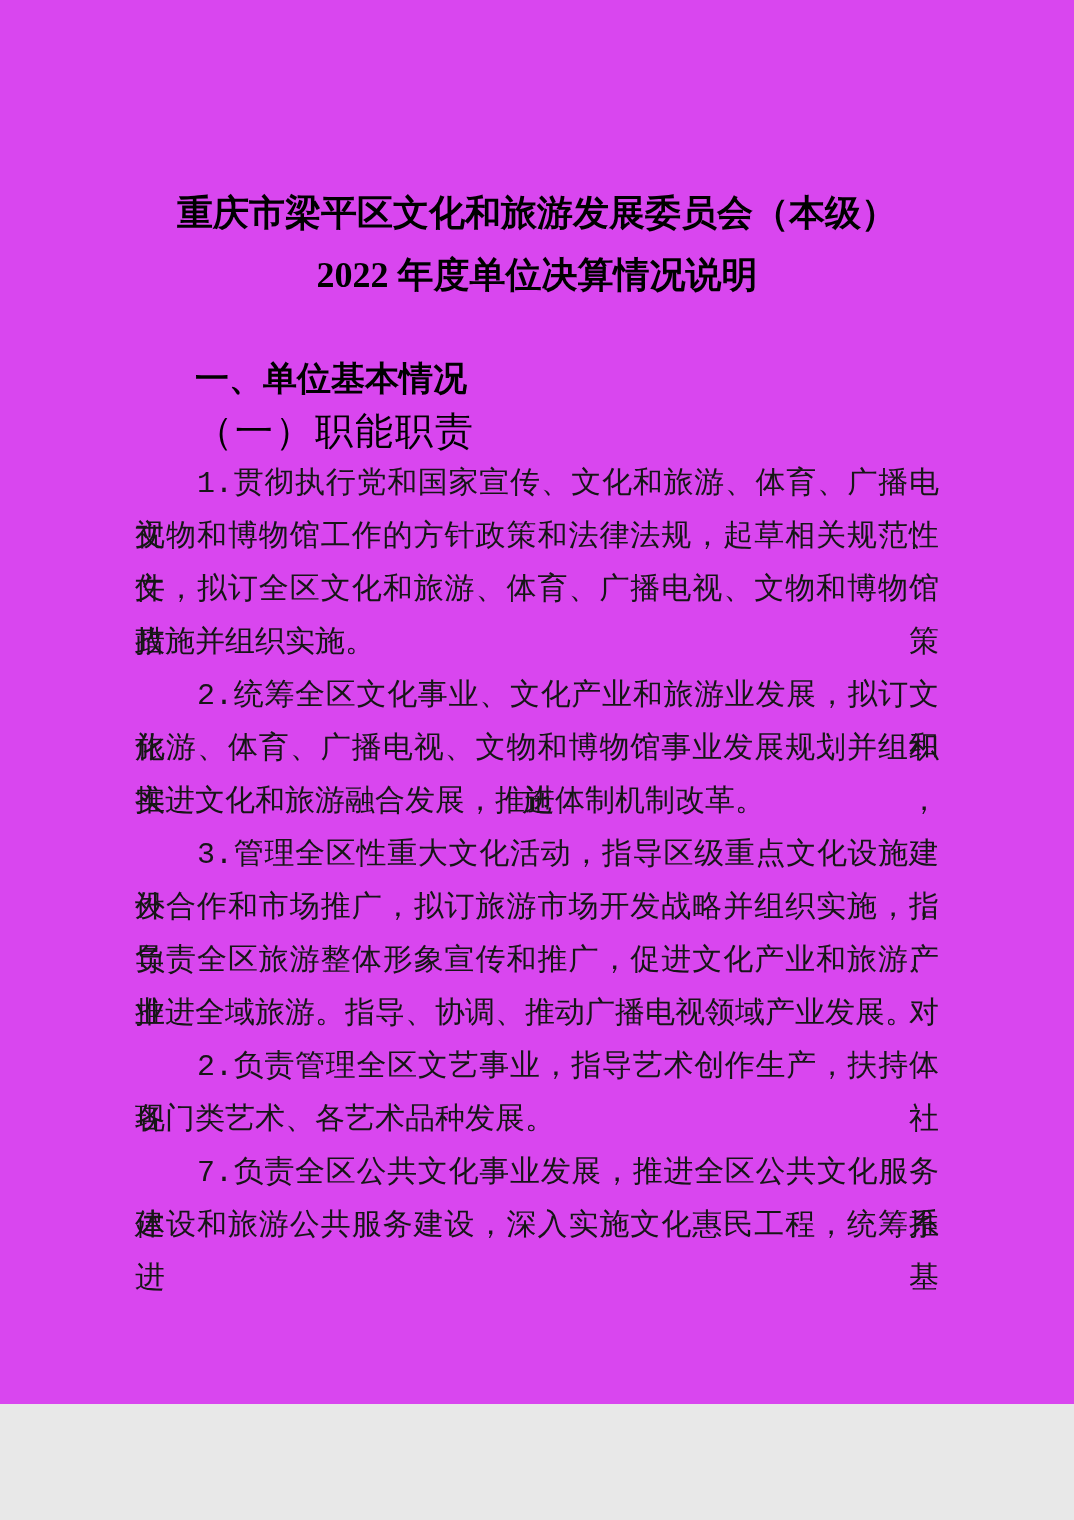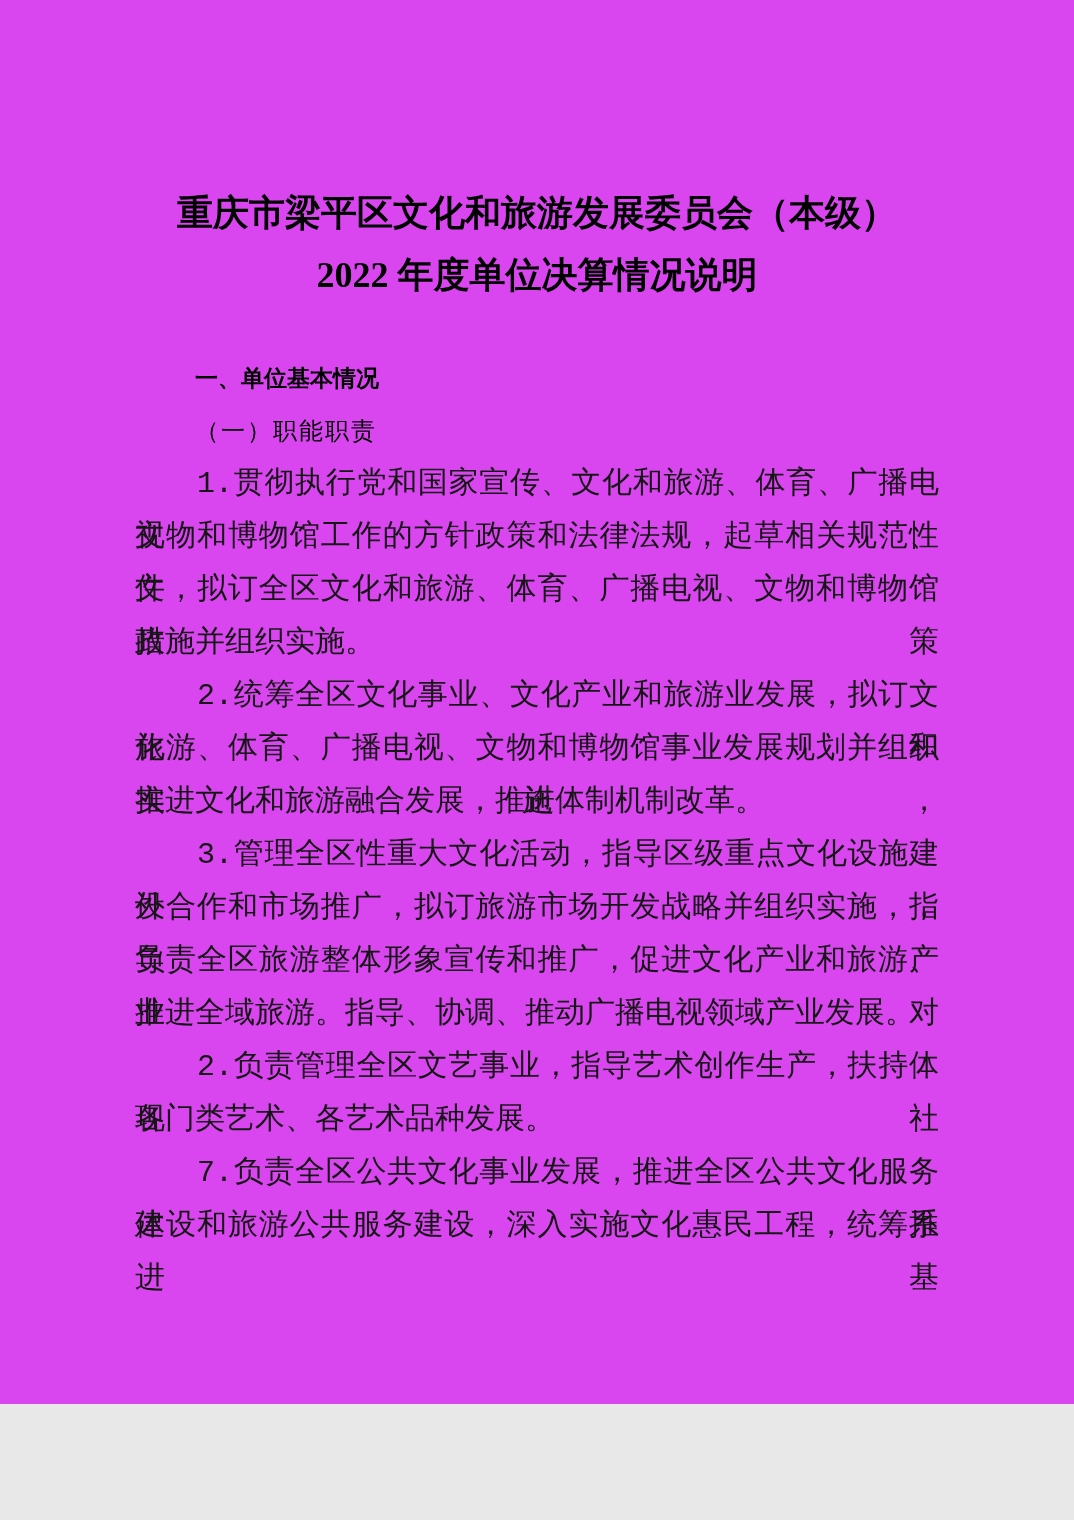--- a/index.html
+++ b/index.html
@@ -33,26 +33,26 @@
     font-size: 30px;
   }
   .line {
     height: 53px;
     line-height: 53px;
     white-space: nowrap;
   }
   .line.heading1 {
     font-family: "Liberation Sans", "DejaVu Sans", sans-serif;
     font-weight: bold;
-    font-size: 23px;
+    font-size: 34px;
     padding-left: 60px;
   }
   .line.heading2 {
     font-family: "Liberation Serif", "DejaVu Serif", serif;
-    font-size: 24px;
+    font-size: 38px;
     padding-left: 60px;
     letter-spacing: 2px;
   }
   .line.body {
     color: #161616;
     font-family: Liberation Mono, monospace;
     white-space: normal;
   }
   .line.indent { text-indent: 62px; }
   .line.justify {

